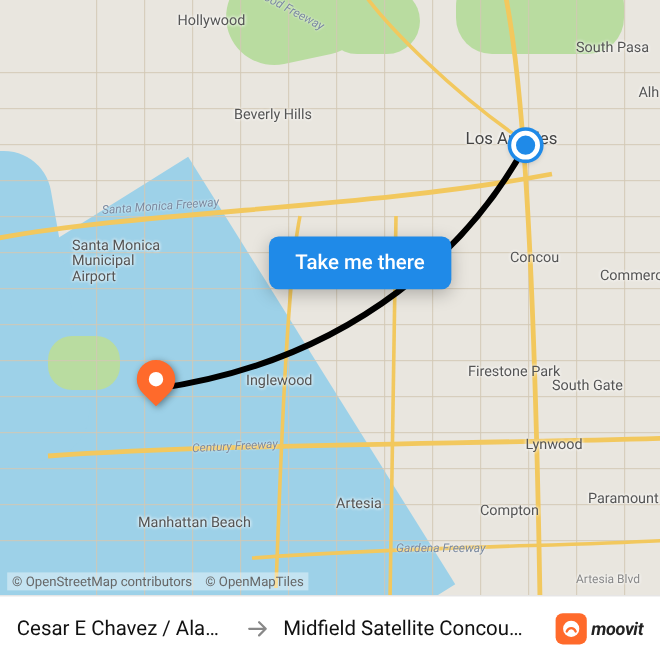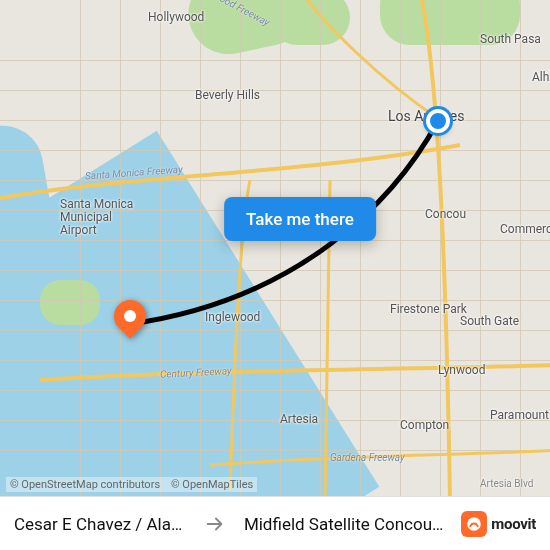--- a/index.html
+++ b/index.html
@@ -32,23 +32,23 @@
   
   .citylabel { position:absolute; font-size:12px; color:#555; white-space:nowrap; text-shadow:0 0 3px #fff, 0 0 3px #fff; pointer-events:none; }
   .citylabel.big { font-size:14px; color:#444; }
   .fwylabel { position:absolute; font-size:10px; color:#7b8aa0; font-style:italic; white-space:nowrap; pointer-events:none; text-shadow:0 0 2px #fff; }
   
   .attrib { position:absolute; left:6px; bottom:58px; font-size:11px; color:#666; background:rgba(255,255,255,0.4); padding:1px 4px; }
   
   .bottombar { position:absolute; left:0; right:0; bottom:0; height:54px; background:#fff; border-top:1px solid #e0e0e0; display:flex; align-items:center; padding:0 14px; gap:10px; }
   .loc { font-size:17px; color:#111; white-space:nowrap; overflow:hidden; text-overflow:ellipsis; }
   .loc.from { flex:1 1 0; max-width:180px; }
-  .loc.to { flex:1 1 0;text-align:center; }
+  .loc.to { flex:1 1 0; }
   .arrow { flex:0 0 auto; color:#888; display:flex; align-items:center; }
-  .moovit { flex:0 0 auto; margin-left:auto; display:flex; align-items:center; gap:4px; }
+  .moovit { flex:0 0 auto; margin-left:auto; display:flex; align-items:center; gap:4px;font-style:italic; }
   .moovit-logo { width:26px; height:26px; background:#ff6a2b; border-radius:6px; display:flex; align-items:center; justify-content:center; }
   .moovit-logo svg { width:18px; height:18px; }
   .moovit-text { font-size:15px; font-weight:700; color:#222; letter-spacing:-0.3px; }
 </style>
 </head>
 <body>
 
 <div class="map-wrap">
 
   <div class="sea"></div>
@@ -103,20 +103,21 @@
 Municipal Airport</div>
   <div class="citylabel" style="left:205px;top:310px">Inglewood</div>
   <div class="citylabel" style="left:425px;top:207px">Concou</div>
   <div class="citylabel" style="left:500px;top:222px">Commerce</div>
   <div class="citylabel" style="left:460px;top:314px">South Gate</div>
   <div class="citylabel" style="left:390px;top:302px">Firestone Park</div>
   <div class="citylabel" style="left:438px;top:363px">Lynwood</div>
   <div class="citylabel" style="left:280px;top:412px">Artesia</div>
   <div class="citylabel" style="left:400px;top:418px">Compton</div>
   <div class="citylabel" style="left:490px;top:408px">Paramount</div>
+  <div class="citylabel" style="left:115px;top:428px">Manhattan Beach</div>
   <div class="citylabel" style="left:480px;top:32px">South Pasa</div>
   <div class="citylabel" style="left:532px;top:70px">Alh</div>
   <div class="citylabel" style="left:148px;top:10px">Hollywood</div>
   <div class="citylabel" style="left:480px;top:478px;font-size:10px;color:#888">Artesia Blvd</div>
 
   <div class="fwylabel" style="left:85px;top:167px;transform:rotate(-4deg)">Santa Monica Freeway</div>
   <div class="fwylabel" style="left:160px;top:367px;transform:rotate(-3deg)">Century Freeway</div>
   <div class="fwylabel" style="left:330px;top:452px">Gardena Freeway</div>
   <div class="fwylabel" style="left:190px;top:-2px;transform:rotate(28deg)">Hollywood Freeway</div>
 

